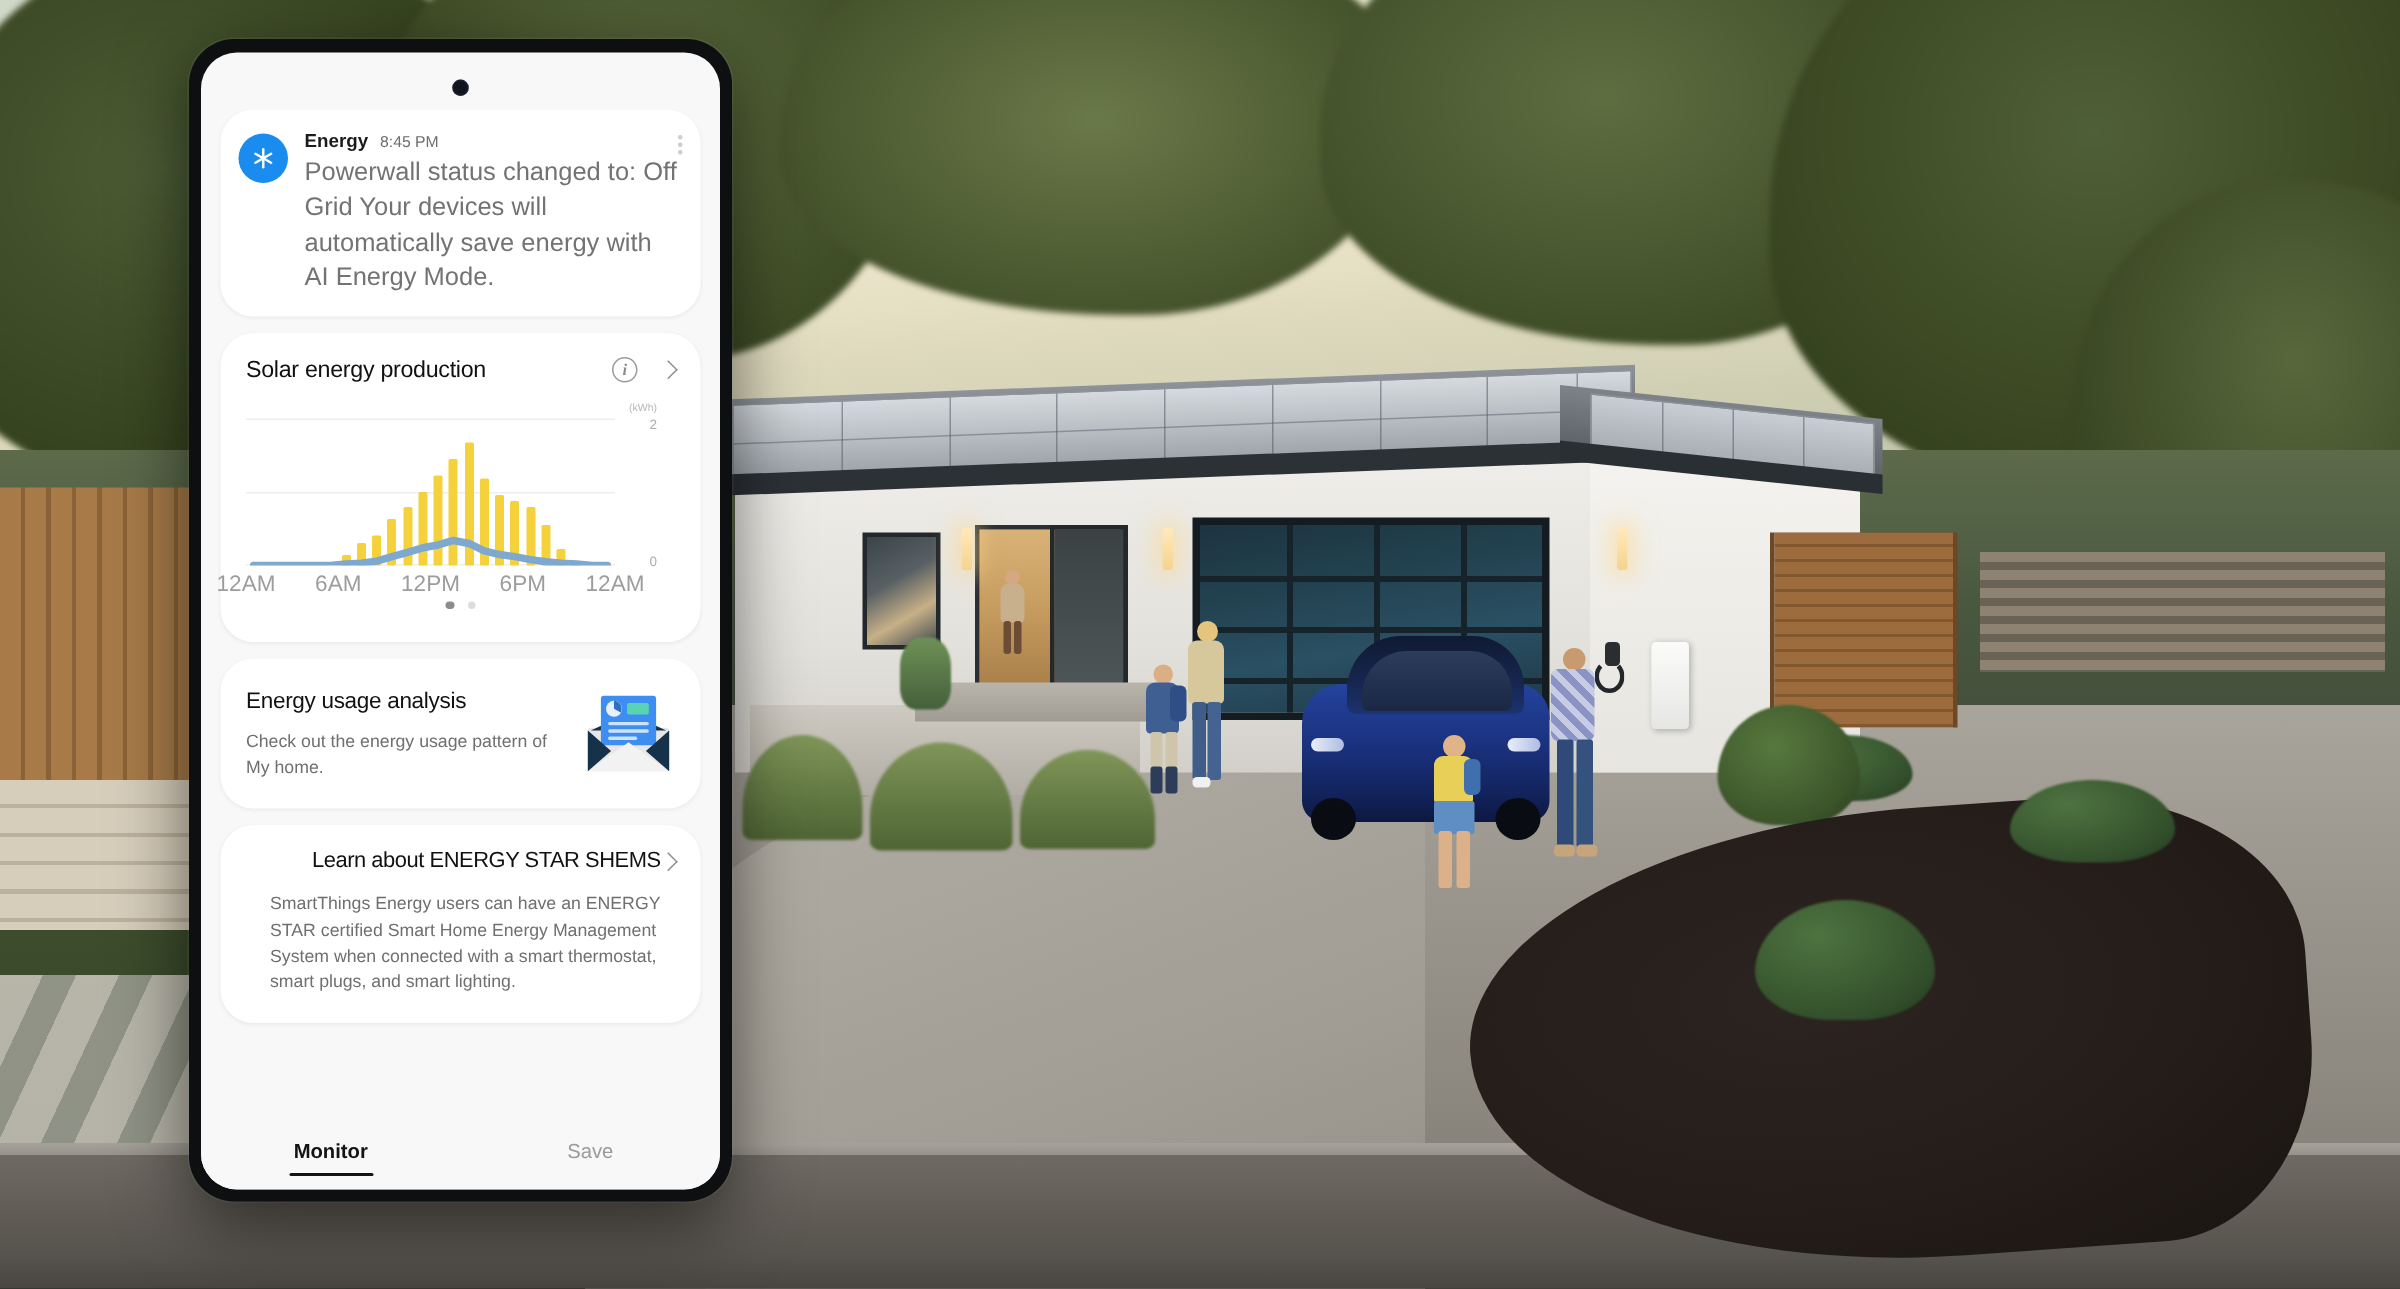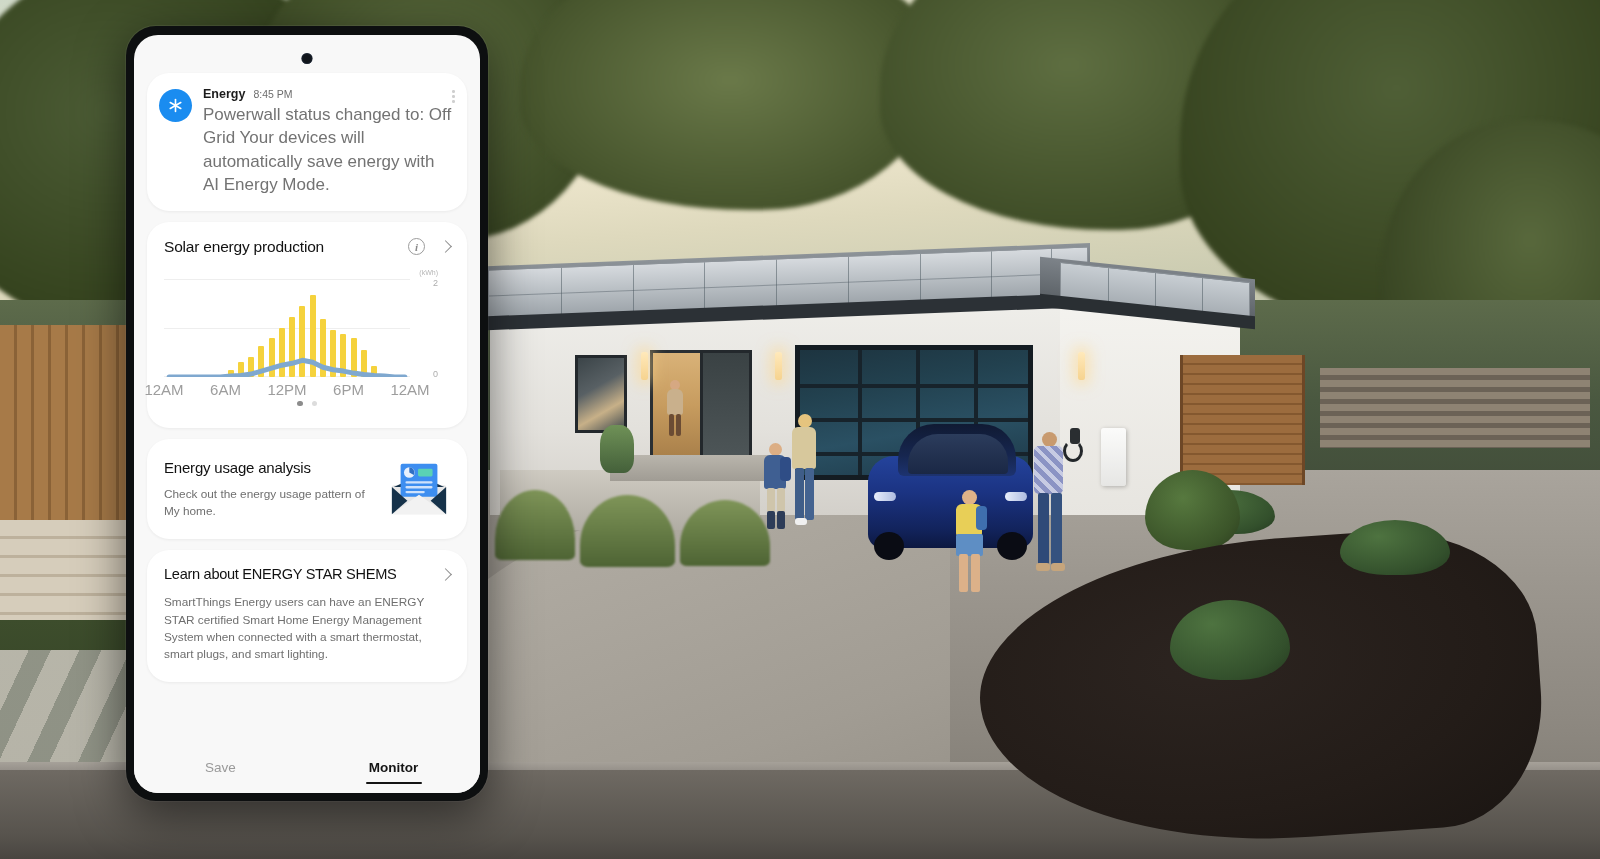--- a/index.html
+++ b/index.html
@@ -285,22 +285,22 @@
   
   .usage { display: flex; padding: 19px 17px 19px 17px; align-items: center; }
   .usage-txt { flex: 1; padding-right: 8px;}
   .usage-title { font-size: 15px; font-weight: 500; color: #111; letter-spacing: -.2px; }
   .usage-desc { font-size: 11.8px; color: #6f6f6f; line-height: 1.42; margin-top: 10px; }
   .usage-img { width: 62px; height: 62px; flex: 0 0 62px; }
 
   
   .estar { padding: 16px 17px 18px 17px; }
   .estar-head { display: flex; align-items: center; }
-  .estar-title { flex: 1; font-size: 14.6px; font-weight: 500; color: #111; letter-spacing: -.3px;}
-  .estar-desc { font-size: 11.8px; color: #6f6f6f; line-height: 1.47; margin-top: 12px; }
+  .estar-title { flex: 1; font-size: 14.6px; font-weight: 500; color: #111; letter-spacing: -.3px; margin-left: 44px;}
+  .estar-desc { font-size: 11.8px; color: #6f6f6f; line-height: 1.47; margin-top: 12px; margin-left: 16px; }
 
   
   .tabbar {
     position: absolute; left: 0; right: 0; bottom: 0; height: 52px;
     background: #f8f8f8; display: flex;
   }
   .tab { flex: 1; display: flex; align-items: center; justify-content: center; position: relative; }
   .tab-label { font-size: 13.5px; color: #9a9a9a; }
   .tab.active .tab-label { color: #141414; font-weight: 700; }
   .tab-underline {
@@ -565,22 +565,22 @@
         <div class="estar-head">
           <div class="estar-title">Learn about ENERGY STAR SHEMS</div>
           <div class="chev"></div>
         </div>
         <div class="estar-desc">SmartThings Energy users can have an ENERGY STAR certified Smart Home Energy Management System when connected with a smart thermostat, smart plugs, and smart lighting.</div>
       </div>
 
     </div>
 
     <div class="tabbar">
-      <div class="tab">
-        <span class="tab-label">Save</span>
-      </div>
       <div class="tab active">
         <span class="tab-label">Monitor</span>
         <div class="tab-underline"></div>
       </div>
+      <div class="tab">
+        <span class="tab-label">Save</span>
+      </div>
     </div>
   </div>
 </div>
 
 </body></html>

